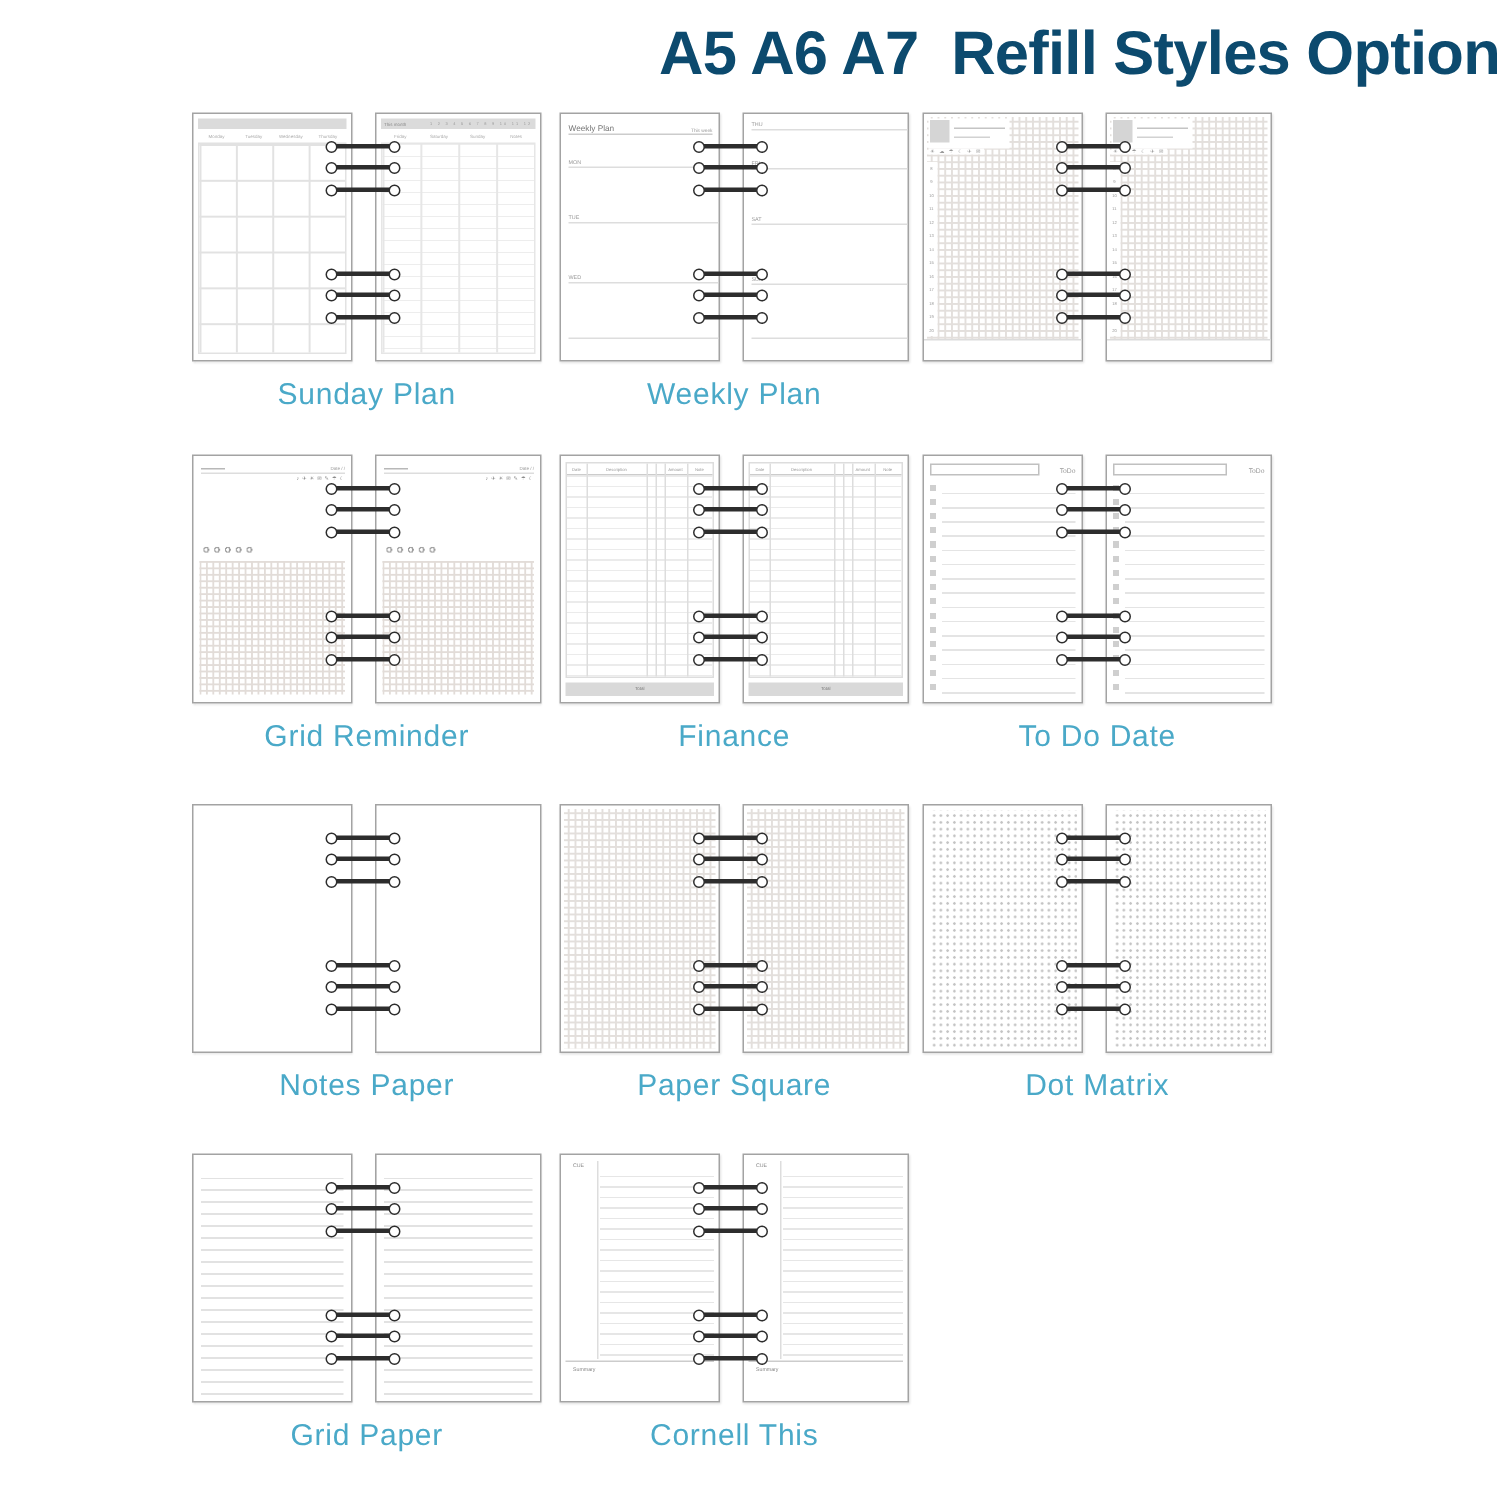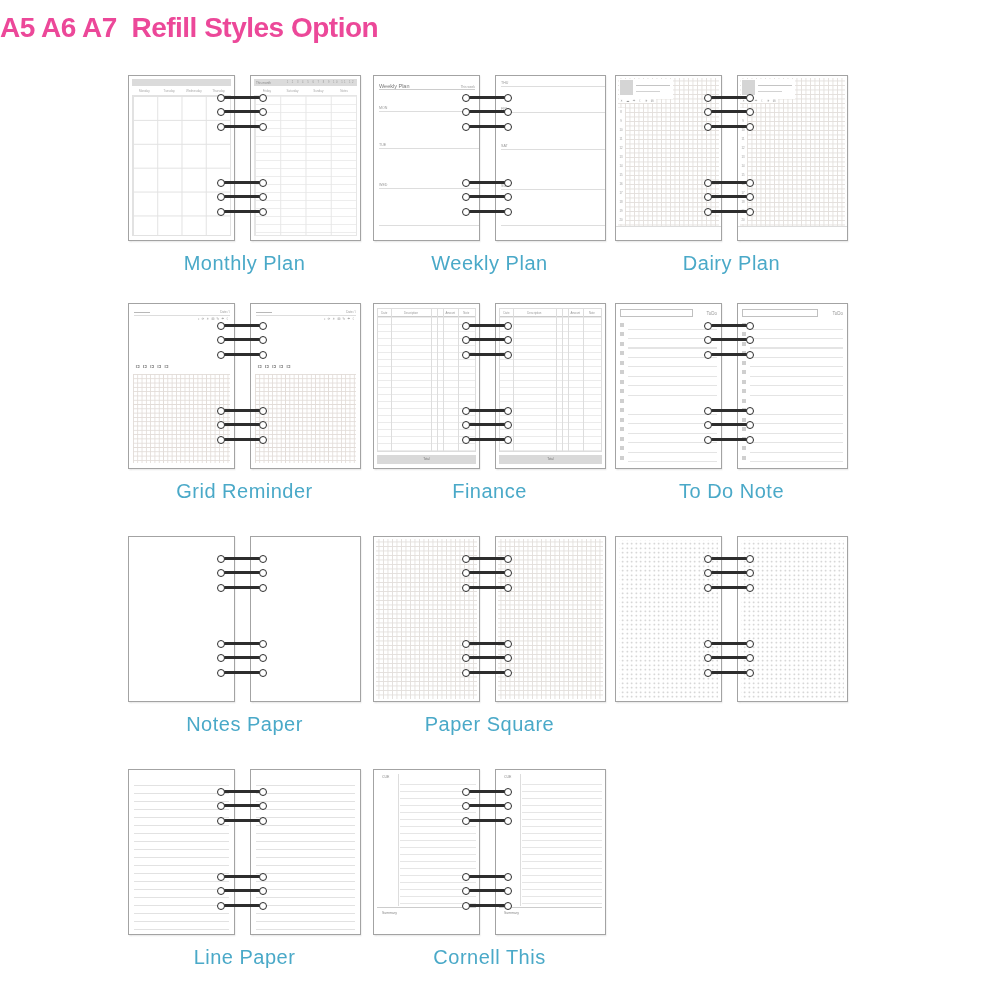--- a/index.html
+++ b/index.html
@@ -3,22 +3,22 @@
 <meta charset="utf-8">
 <style>
   * { margin:0; padding:0; box-sizing:border-box; }
   html,body { background:#fff; }
   body { font-family:"Liberation Sans", sans-serif; }
   .canvas { position:relative; width:1000px; height:1000px; background:#fff; overflow:hidden; }
 
   
   .main-title {
     position:absolute; top:12px; left:0; width:1000px;
-    text-align:left; font-size:28px; font-weight:bold;
-    color:#ec4899; letter-spacing:-0.5px; white-space:pre;
+    text-align:right; font-size:41px; font-weight:bold;
+    color:#0c4a6e; letter-spacing:-0.5px; white-space:pre;
   }
 
   
   .spread { position:absolute; width:233px; height:166px; }
   .page {
     position:absolute; top:0; height:166px; background:#fff;
     border:1px solid #a3a3a3; overflow:hidden;
     box-shadow:0.5px 1px 1.5px rgba(0,0,0,0.12);
   }
   .lp { left:0; width:107px; }
@@ -172,21 +172,21 @@
       <div class="cal-rows"></div>
     </div>
     <div class="rings"></div>
   <div class="ring" style="top: 21px;"></div>
       <div class="ring" style="top: 35px;"></div>
       <div class="ring" style="top: 50px;"></div>
       <div class="ring" style="top: 106px;"></div>
       <div class="ring" style="top: 120px;"></div>
       <div class="ring" style="top: 135px;"></div>
     </div>
-  <div class="style-label" style="left:128px;top:252px">Monthly Plan</div>
+  <div class="style-label" style="left:128px;top:252px">Sunday Plan</div>
 
   <div class="spread" style="left:373px;top:75px">
     <div class="page lp">
       <div class="wk-head">
         <span class="wk-title">Weekly Plan</span>
         <span class="wk-note">This week</span>
       </div>
       <div class="wk-line" style="top:26px">
           <span>MON</span>
         </div>
@@ -269,21 +269,20 @@
       <div class="dairy-foot"></div>
     </div>
     <div class="rings"></div>
   <div class="ring" style="top: 21px;"></div>
       <div class="ring" style="top: 35px;"></div>
       <div class="ring" style="top: 50px;"></div>
       <div class="ring" style="top: 106px;"></div>
       <div class="ring" style="top: 120px;"></div>
       <div class="ring" style="top: 135px;"></div>
     </div>
-  <div class="style-label" style="left:615px;top:252px">Dairy Plan</div>
 
   <div class="spread" style="left:128px;top:303px">
     <div class="page lp">
       <div class="note-head">
         <span class="ln"></span>
         <span class="dt">Date  /  /</span>
       </div>
       <div class="note-icons">♪ ✈ ☀ ✉ ✎ ☂ ☾</div>
       <div class="note-circles"></div>
       <div class="note-grid"></div>
@@ -374,21 +373,21 @@
       <div class="todo-checks"></div>
     </div>
     <div class="rings"></div>
   <div class="ring" style="top: 21px;"></div>
       <div class="ring" style="top: 35px;"></div>
       <div class="ring" style="top: 50px;"></div>
       <div class="ring" style="top: 106px;"></div>
       <div class="ring" style="top: 120px;"></div>
       <div class="ring" style="top: 135px;"></div>
     </div>
-  <div class="style-label" style="left:615px;top:480px">To Do Note</div>
+  <div class="style-label" style="left:615px;top:480px">To Do Date</div>
 
   <div class="spread" style="left:128px;top:536px">
     <div class="page lp"></div>
     <div class="page rp"></div>
     <div class="rings"></div>
   <div class="ring" style="top: 21px;"></div>
       <div class="ring" style="top: 35px;"></div>
       <div class="ring" style="top: 50px;"></div>
       <div class="ring" style="top: 106px;"></div>
       <div class="ring" style="top: 120px;"></div>
@@ -413,33 +412,34 @@
     <div class="page lp p-dot"></div>
     <div class="page rp p-dot"></div>
     <div class="rings"></div>
   <div class="ring" style="top: 21px;"></div>
       <div class="ring" style="top: 35px;"></div>
       <div class="ring" style="top: 50px;"></div>
       <div class="ring" style="top: 106px;"></div>
       <div class="ring" style="top: 120px;"></div>
       <div class="ring" style="top: 135px;"></div>
     </div>
+  <div class="style-label" style="left:615px;top:713px">Dot Matrix</div>
 
   <div class="spread" style="left:128px;top:769px">
     <div class="page lp p-line"></div>
     <div class="page rp p-line"></div>
     <div class="rings"></div>
   <div class="ring" style="top: 21px;"></div>
       <div class="ring" style="top: 35px;"></div>
       <div class="ring" style="top: 50px;"></div>
       <div class="ring" style="top: 106px;"></div>
       <div class="ring" style="top: 120px;"></div>
       <div class="ring" style="top: 135px;"></div>
     </div>
-  <div class="style-label" style="left:128px;top:946px">Line Paper</div>
+  <div class="style-label" style="left:128px;top:946px">Grid Paper</div>
 
   <div class="spread" style="left:373px;top:769px">
     <div class="page lp">
       <span class="cor-cue">CUE</span>
       <div class="cor-vline"></div>
       <div class="cor-lines"></div>
       <div class="cor-hline"></div>
       <span class="cor-sum">Summary</span>
     </div>
     <div class="page rp">

